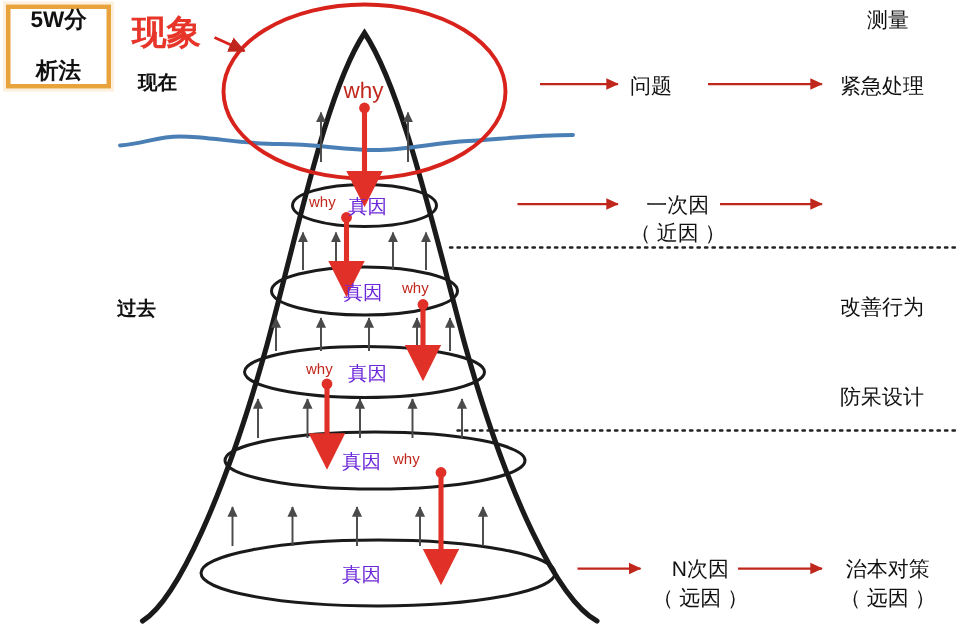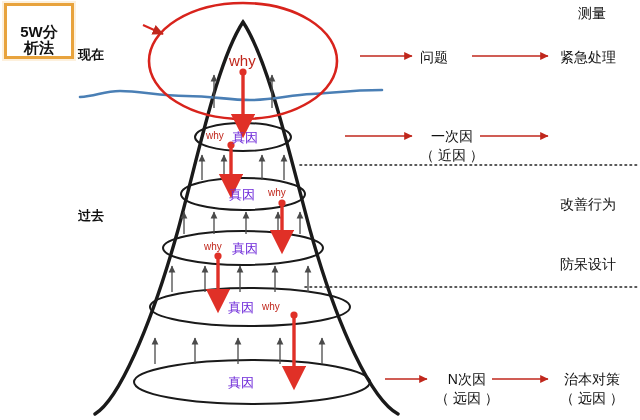--- a/index.html
+++ b/index.html
@@ -13,21 +13,21 @@
   #stage{position:absolute;left:0;top:0;width:640px;height:420px;}
   svg.layer{position:absolute;left:0;top:0;width:640px;height:420px;}
 
   
   .badge{
     position:absolute;left:4px;top:3px;width:70px;height:56px;
     border:3px solid #e8a33d;
     background:#ffffff;
     box-shadow:0 0 0 2px #fdf0dc;
     box-sizing:border-box;
-    display:flex;flex-direction:column;align-items:center;justify-content:flex-end;
+    display:flex;flex-direction:column;align-items:center;justify-content:space-between;
     line-height:1.08;
   }
   .badge span{font-size:15px;font-weight:bold;color:#111;letter-spacing:0px;}
 
   .txt{position:absolute;color:#111;white-space:nowrap;}
   .t-black{font-size:13px;font-weight:bold;color:#111;}
   .t-plain{font-size:14px;color:#111;}
   .t-xianxiang{font-size:23px;font-weight:bold;color:#e8352a;}
   .t-why{font-size:14px;color:#c0271c;font-weight:normal;}
   .t-whysm{font-size:10px;color:#c0271c;}
@@ -140,24 +140,25 @@
       <line x1="300" y1="165" x2="638" y2="165" stroke="#222" stroke-width="1.6" stroke-dasharray="1.6 3.4" stroke-linecap="round"></line>
       <line x1="305" y1="287" x2="638" y2="287" stroke="#222" stroke-width="1.6" stroke-dasharray="1.6 3.4" stroke-linecap="round"></line>
     </g>
   </svg>
 
   <div class="badge">
     <span>5W分</span>
     <span>析法</span>
   </div>
 
-
-  <div class="txt t-black" style="left:78px;top:46px;">现在</div>
-
-  <div class="txt t-black" style="left:78px;top:207px;text-align:right;">过去</div>
+  <div class="txt t-xianxiang" style="left:88px;top:6px;">现象</div>
+
+  <div class="txt t-black" style="left:92px;top:46px;">现在</div>
+
+  <div class="txt t-black" style="left:78px;top:197px;text-align:right;">过去</div>
 
   <div class="txt t-plain" style="left:578px;top:5px;">测量</div>
 
   <div class="txt t-why" style="left:229px;top:52px;font-size:15px;">why</div>
 
   <div class="txt t-whysm" style="left:206px;top:130px;">why</div>
   <div class="txt t-zhenyin" style="left:232px;top:129px;">真因</div>
 
   <div class="txt t-zhenyin" style="left:229px;top:186px;">真因</div>
   <div class="txt t-whysm" style="left:268px;top:187px;">why</div>

